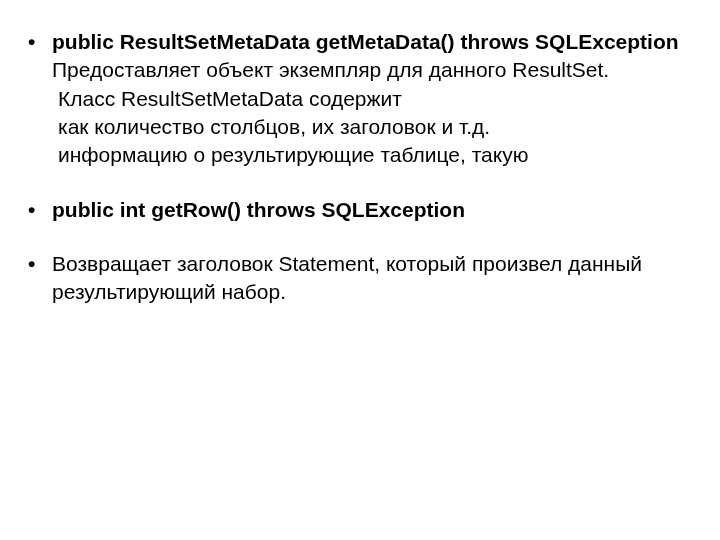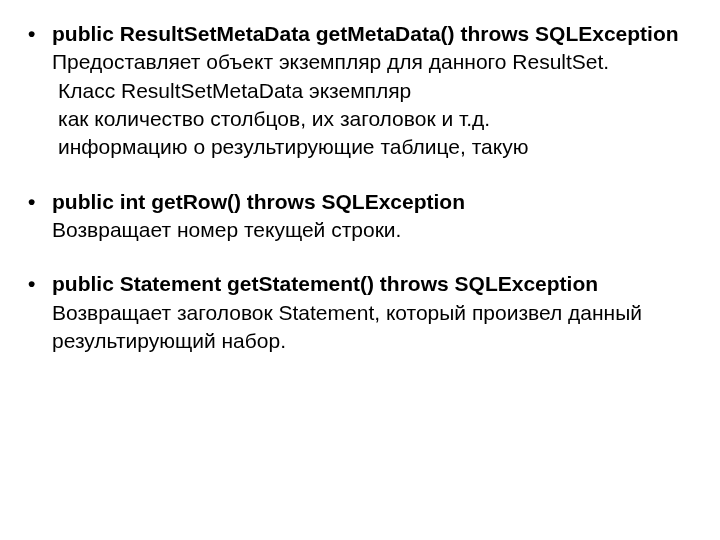--- a/index.html
+++ b/index.html
@@ -12,20 +12,21 @@
       height: 540px;
       background: #ffffff;
       font-family: Arial, Helvetica, sans-serif;
       font-size: 21px;
       color: #000000;
       padding: 20px 30px 20px 20px;
       line-height: 1.35;
     }
     ul {
       list-style: none;
+      margin-top: 8px;
     }
     li {
       position: relative;
       padding-left: 32px;
       margin-bottom: 26px;
     }
     li::before {
       content: "•";
       position: absolute;
       left: 8px;
@@ -44,25 +45,23 @@
       padding-left: 6px;
     }
   </style>
 </head>
 <body>
 
 <ul>
   <li>
     <span class="sig">public ResultSetMetaData getMetaData() throws SQLException</span>
     <span class="desc">Предоставляет объект экземпляр для данного ResultSet.</span>
-    <span class="extra">Класс ResultSetMetaData экземпляр</span>
+    <span class="extra">Класс ResultSetMetaData содержит</span>
     <span class="extra">как количество столбцов, их заголовок и т.д.</span>
     <span class="extra">информацию о результирующие таблице, такую</span>
   </li>
   <li>
     <span class="sig">public int getRow() throws SQLException</span>
-    <span class="desc">Возвращает номер текущей строки.</span>
   </li>
   <li>
-    <span class="sig">public Statement getStatement() throws SQLException</span>
     <span class="desc">Возвращает заголовок Statement, который произвел данный результирующий набор.</span>
   </li>
 </ul>
 
 </body></html>

